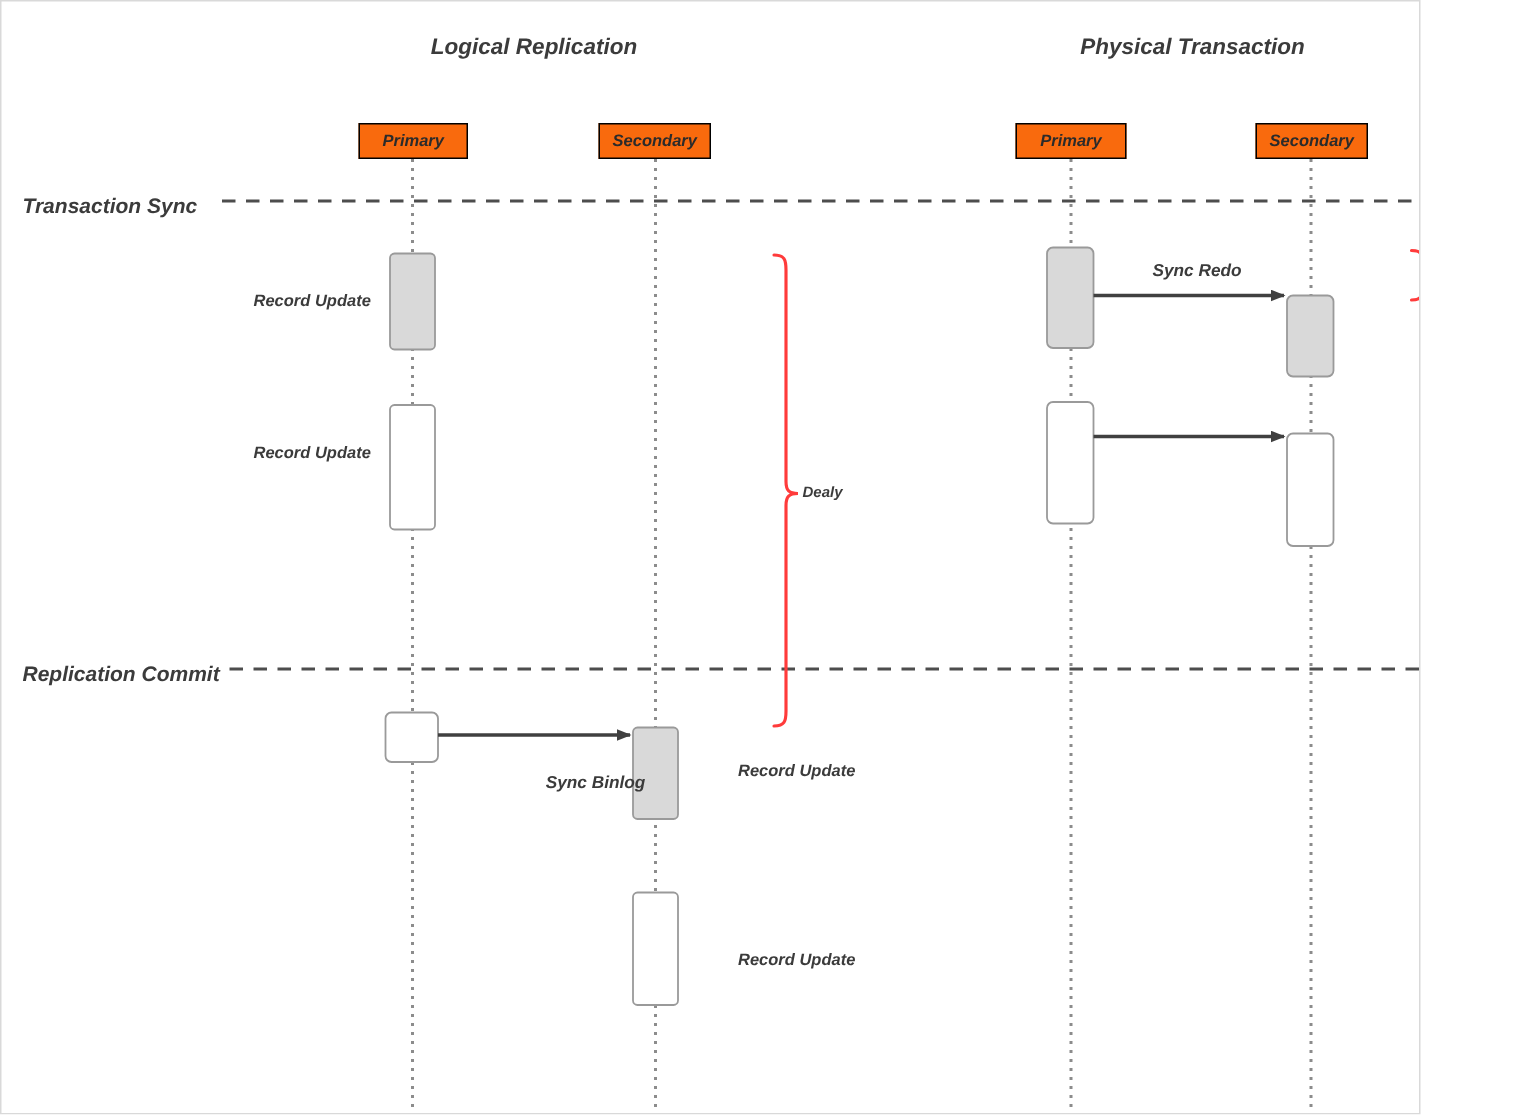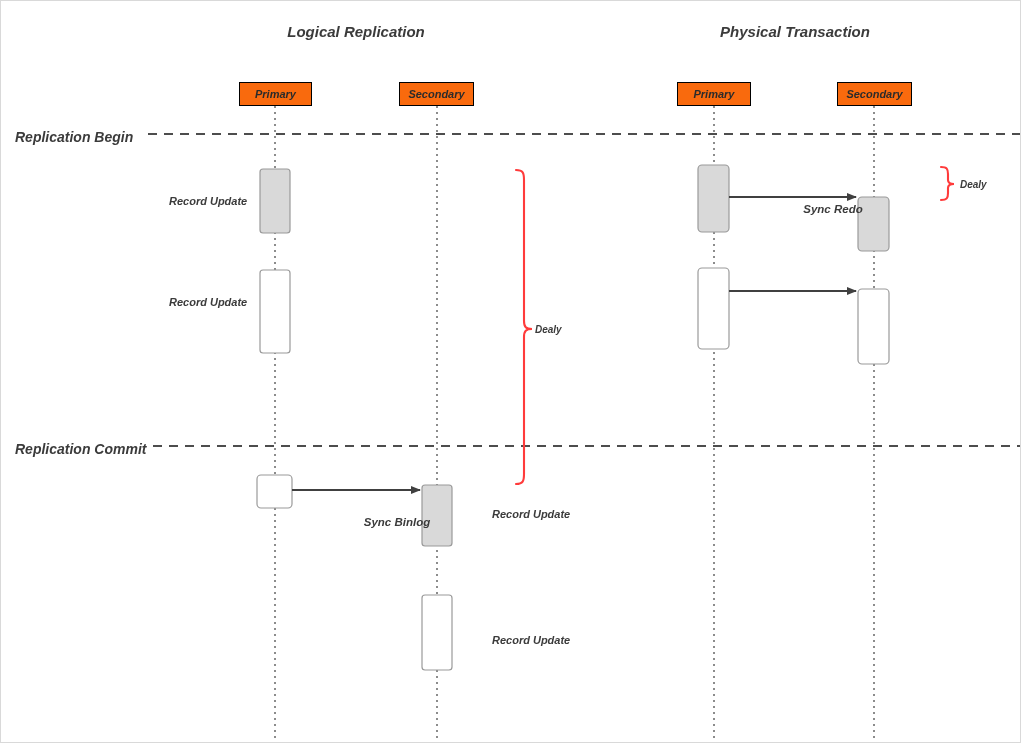--- a/index.html
+++ b/index.html
@@ -3,21 +3,21 @@
 <meta charset="utf-8">
 <title>Replication Sequence Diagram</title>
 <style>
   html, body {
     margin: 0;
     padding: 0;
     background: #ffffff;
   }
   #canvas {
     position: relative;
-    width: 1021px;
+    width: 947px;
     height: 743px;
     background: #ffffff;
     border: 1px solid #d9d9d9;
     box-sizing: border-box;
     overflow: hidden;
     font-family: "Liberation Sans", sans-serif;
   }
   svg.layer {
     position: absolute;
     left: 0;
@@ -157,24 +157,24 @@
   </svg>
 
   <div class="section-title" style="left:355px; top:22px;">Logical Replication</div>
   <div class="section-title" style="left:794px; top:22px;">Physical Transaction</div>
 
   <div class="actor-box" style="left:238px; top:81px; width:73px; height:24px;">Primary</div>
   <div class="actor-box" style="left:398px; top:81px; width:75px; height:24px;">Secondary</div>
   <div class="actor-box" style="left:676px; top:81px; width:74px; height:24px;">Primary</div>
   <div class="actor-box" style="left:836px; top:81px; width:75px; height:24px;">Secondary</div>
 
-  <div class="phase-label" style="left:14px; top:136px;">Replication Begin</div>
+  <div class="phase-label" style="left:14px; top:136px;">Transaction Sync</div>
   <div class="phase-label" style="left:14px; top:448px;">Replication Commit</div>
 
-  <div class="msg-label" style="left:832px; top:180px;margin-top:28px;">Sync Redo</div>
+  <div class="msg-label" style="left:797px; top:180px;">Sync Redo</div>
   <div class="msg-label" style="left:350px; top:521px;margin-left:46px;">Sync Binlog</div>
 
   <div class="note-label" style="left:168px; top:200px;">Record Update</div>
   <div class="note-label" style="left:168px; top:301px;">Record Update</div>
   <div class="note-label" style="left:491px; top:513px;">Record Update</div>
   <div class="note-label" style="left:491px; top:639px;">Record Update</div>
 
   <div class="brace-label" style="left:534px; top:328px;">Dealy</div>
   <div class="brace-label" style="left:959px; top:183px;">Dealy</div>
 

